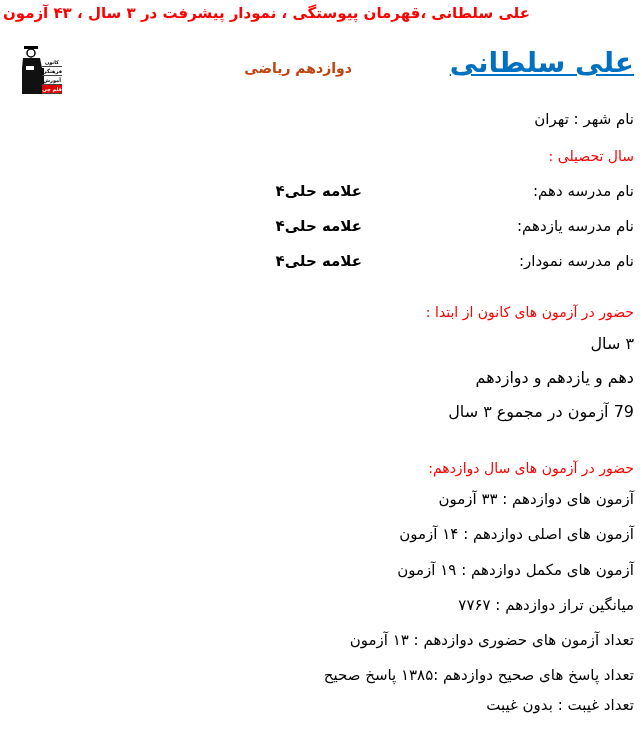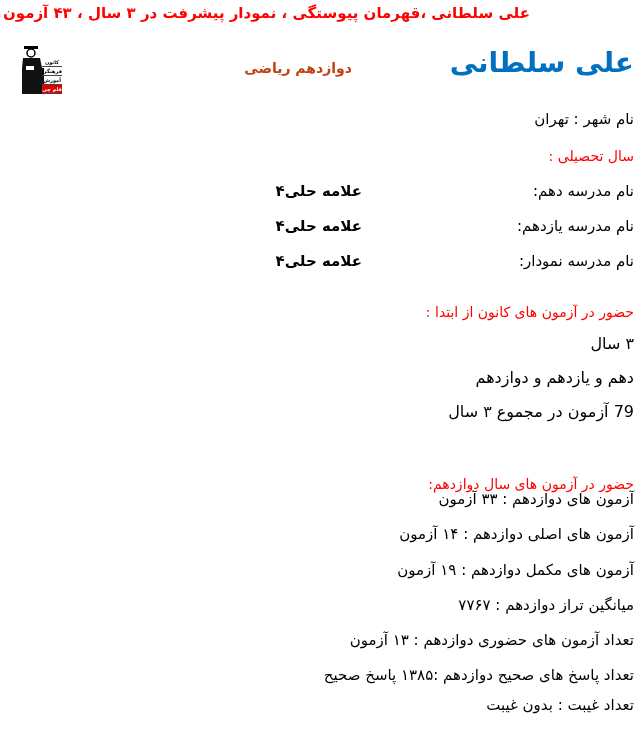--- a/index.html
+++ b/index.html
@@ -8,21 +8,21 @@
     font-family: "DejaVu Sans", sans-serif;
     direction: rtl;
   }
   .abs { position: absolute; white-space: nowrap; }
   .title {
     top: 4px; right: 112px;
     color: #ff0000; font-weight: bold; font-size: 15px;
   }
   .name {
     top: 46px; right: 8px;
-    color: #0070c0; font-weight: bold; font-size: 28px;
+    color: #0070c0; font-weight: bold; font-size: 28px; text-decoration: underline;
   }
   .grade {
     top: 60px; right: 290px;
     color: #c2410c; font-weight: bold; font-size: 14px;
   }
   .logo {
     position: absolute; left: 20px; top: 44px; width: 42px; height: 52px;
   }
   .logo-figure {
     position: absolute; left: 0; top: 0; width: 24px; height: 52px;
@@ -70,20 +70,20 @@
 <div class="abs line" style="top:217px;">نام مدرسه یازدهم:</div>
 <div class="abs val" style="top:217px;">علامه حلی۴</div>
 <div class="abs line" style="top:252px;">نام مدرسه نمودار:</div>
 <div class="abs val" style="top:252px;">علامه حلی۴</div>
 
 <div class="abs red-head" style="top:304px;">حضور در آزمون های کانون از ابتدا :</div>
 <div class="abs line big" style="top:334px;">۳ سال</div>
 <div class="abs line big" style="top:368px;">دهم و یازدهم و دوازدهم</div>
 <div class="abs line big" style="top:402px;">79 آزمون در مجموع ۳ سال</div>
 
-<div class="abs red-head" style="top:476px;">حضور در آزمون های سال دوازدهم:</div>
+<div class="abs red-head" style="top:460px;">حضور در آزمون های سال دوازدهم:</div>
 <div class="abs line" style="top:490px;">آزمون های دوازدهم : ۳۳ آزمون</div>
 <div class="abs line" style="top:525px;">آزمون های اصلی دوازدهم : ۱۴ آزمون</div>
 <div class="abs line" style="top:561px;">آزمون های مکمل دوازدهم : ۱۹ آزمون</div>
 <div class="abs line" style="top:596px;margin-left:16px;">میانگین تراز دوازدهم : ۷۷۶۷</div>
 <div class="abs line" style="top:631px;">تعداد آزمون های حضوری دوازدهم : ۱۳ آزمون</div>
 <div class="abs line" style="top:666px;">تعداد پاسخ های صحیح دوازدهم :۱۳۸۵ پاسخ صحیح</div>
 <div class="abs line" style="top:696px;">تعداد غیبت : بدون غیبت</div>
 
 </body></html>

